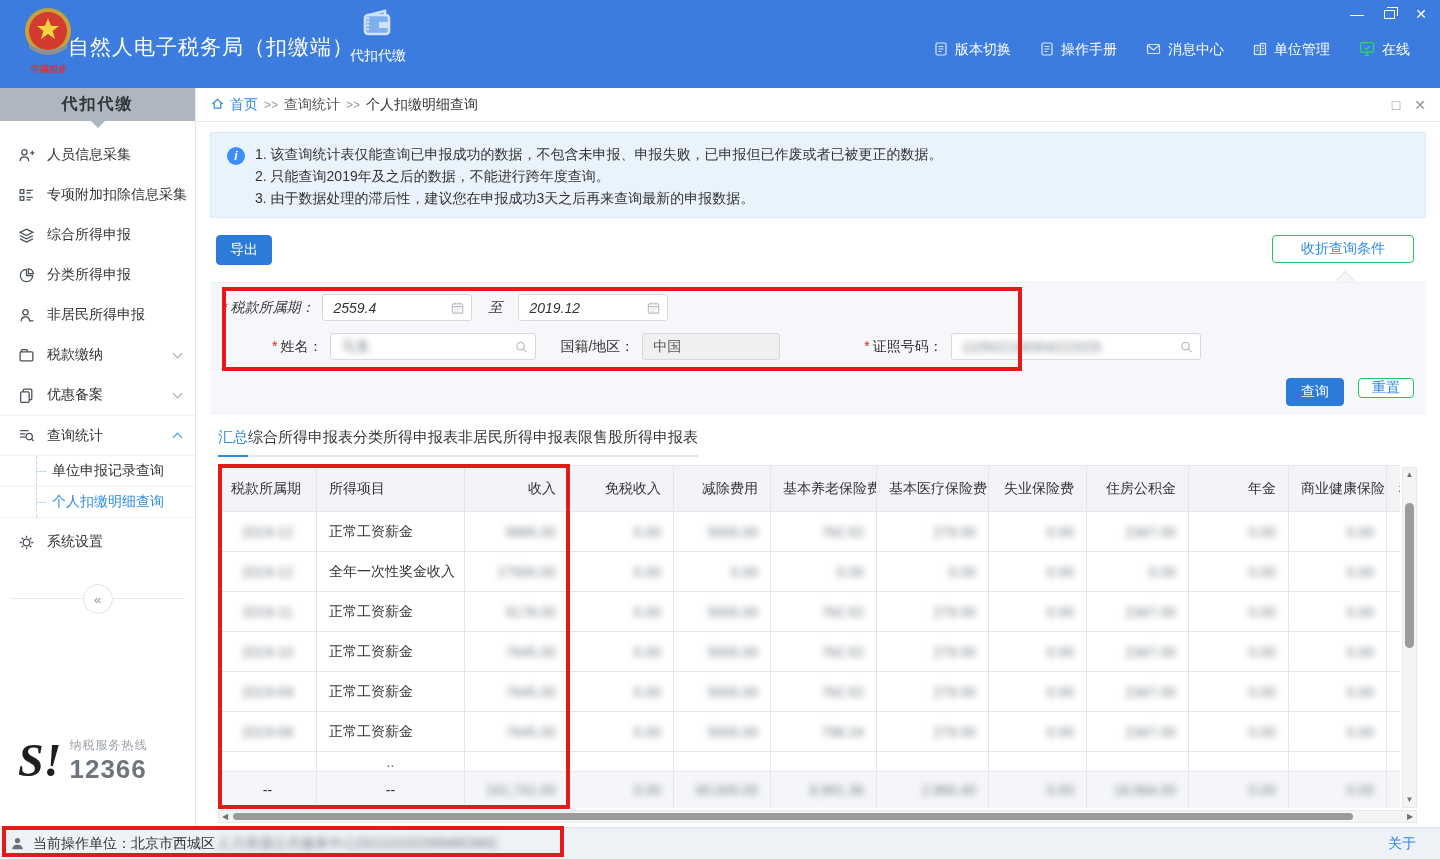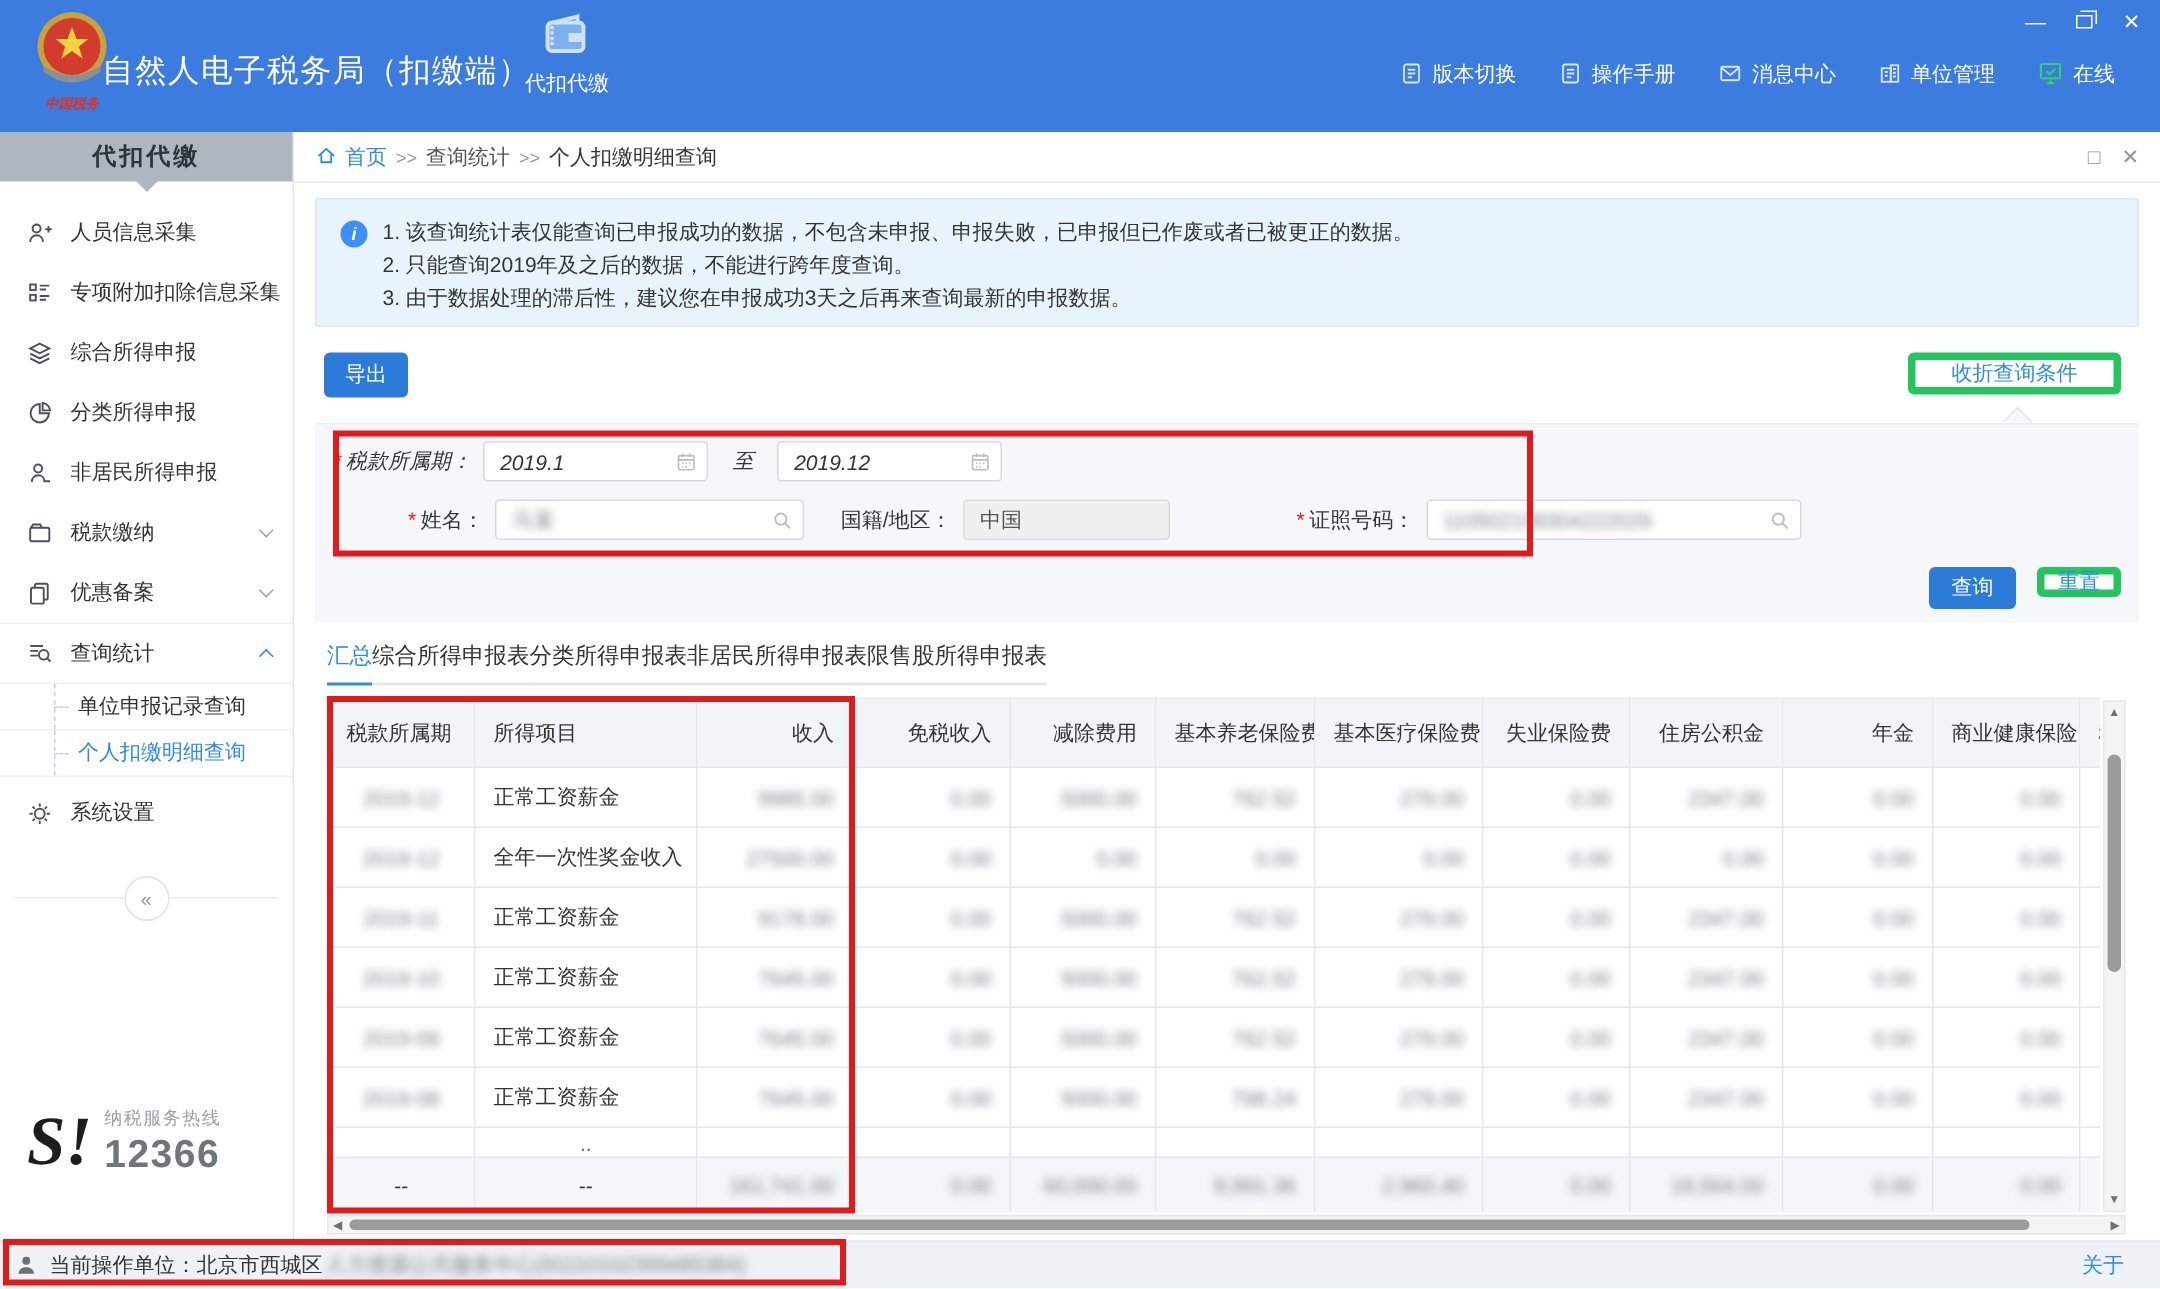--- a/index.html
+++ b/index.html
@@ -51,21 +51,21 @@
   .crumb-item.last { color:#333; }
   .panel-ctrl { margin-left:auto; display:flex; gap:14px; color:#8b949d; font-size:14px; }
   .panel-ctrl span { cursor:pointer; }
 
   .notice { position:absolute; left:14px; top:44px; width:1216px; height:86px; background:#e9f3fd; border:1px solid #d9eafc; border-radius:2px; padding:10px 14px 10px 44px; }
   .notice .info-ic { position:absolute; left:16px; top:14px; width:18px; height:18px; border-radius:50%; background:#3e8ef7; color:#fff; font-size:12px; font-weight:bold; display:flex; align-items:center; justify-content:center; font-style:italic; }
   .notice p { line-height:22px; margin-bottom:0px; color:#333; font-size:14px; }
 
   .btn { display:inline-flex; align-items:center; justify-content:center; border-radius:4px; font-size:14px; cursor:pointer; }
   .btn-primary { background:#2c7bd9; color:#fff; border:1px solid #2c7bd9; }
-  .btn-outline { background:#fff; color:#2e8be5; border:5px solid #22c55e; }
+  .btn-outline { background:#fff; color:#2e8be5; border:1px solid #22c55e; }
   .export-btn { position:absolute; left:20px; top:147px; width:56px; height:30px; }
   .collapse-q-btn { position:absolute; right:26px; top:147px; width:142px; height:28px; }
   .fold-caret { position:absolute; right:88px; top:186px; width:14px; height:14px; background:#f6f7fa; border-left:1px solid #e2e5ea; border-top:1px solid #e2e5ea; transform:rotate(45deg); }
 
   .query-form { position:absolute; left:14px; top:194px; width:1216px; height:133px; background:#f6f7fa; border-top:1px solid #eceef2; }
   .fld-row { position:absolute; display:flex; align-items:center; }
   .fld-label { font-size:14px; color:#333; white-space:nowrap; }
   .req:before { content:"*"; color:#e02020; margin-right:3px; }
   .inp { position:relative; background:#fff; border:1px solid #d9d9d9; border-radius:3px; height:27px; display:flex; align-items:center; padding:0 28px 0 10px; font-size:14px; color:#333; }
   .inp.disabled { background:#f0f0f0; color:#555; }
@@ -328,21 +328,21 @@
 
   <div class="btn btn-primary export-btn">导出</div>
   <div class="btn btn-outline collapse-q-btn">收折查询条件</div>
   <div class="fold-caret"></div>
 
   <div class="query-form"></div>
 
   <div class="fld-row" style="left:26px; top:206px; gap:8px;font-style:italic;">
     <span class="fld-label req">税款所属期：</span>
     <div class="inp" style="width:150px;">
-      <span>2019.1</span>
+      <span>2559.4</span>
       <span class="tail-ic">
           <svg width="15" height="15" viewBox="0 0 16 16" fill="none" stroke="currentColor" stroke-width="1.2">
             <rect x="2.5" y="3.5" width="11" height="10" rx="1"></rect>
             <path d="M2.5 6.5h11M5.5 2v2.5M10.5 2v2.5"></path>
             <path d="M5 9h1M7.5 9h1M10 9h1M5 11.5h1M7.5 11.5h1"></path>
           </svg>
         </span>
     </div>
     <span class="fld-label" style="margin:0 8px;">至</span>
     <div class="inp" style="width:150px;">

